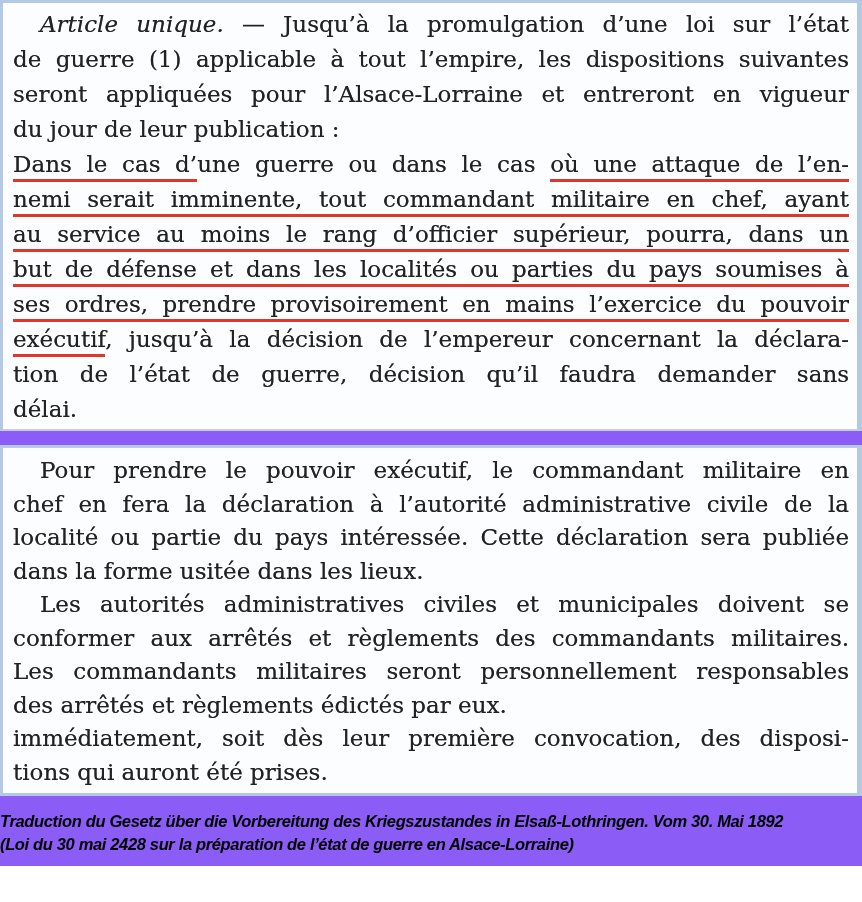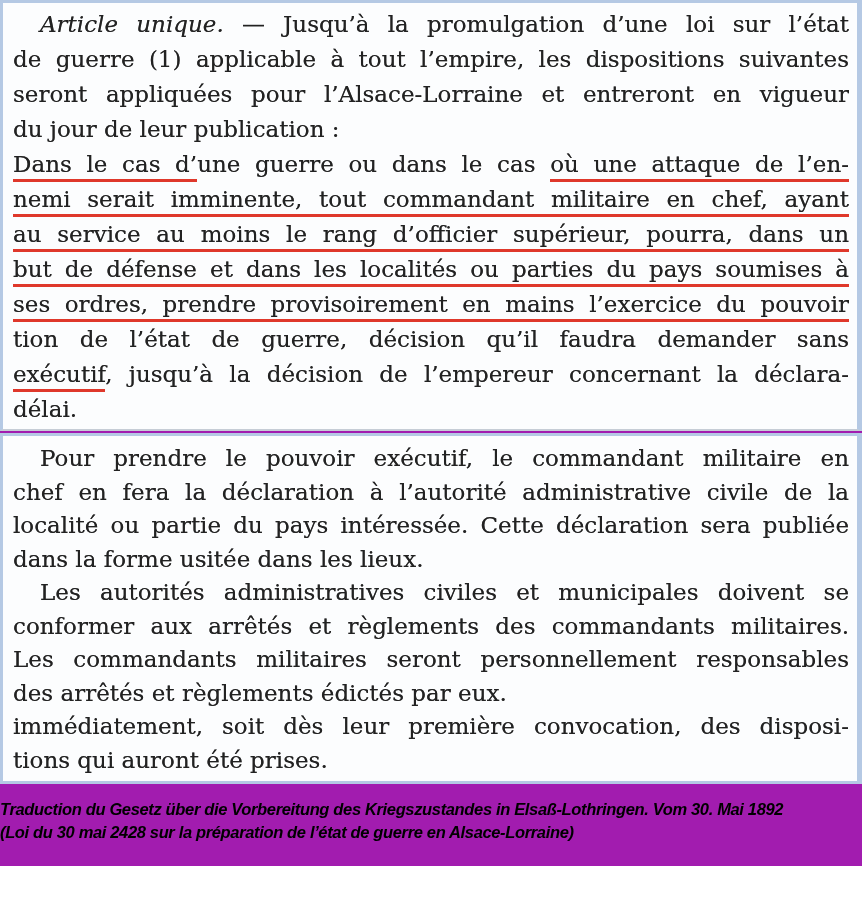--- a/index.html
+++ b/index.html
@@ -8,35 +8,35 @@
     width: 862px;
     height: 902px;
     background: #ffffff;
     overflow: hidden;
     font-family: "DejaVu Serif", serif;
   }
   .page {
     position: relative;
     width: 862px;
     height: 866px;
-    background: #a21caf;
+    background: #8b5cf6;
   }
   .scan {
     box-sizing: border-box;
     width: 862px;
     background: var(--scanbg, #fcfdfe);
     border: 3px solid var(--scanborder, #b5c9e4);
     border-right-width: 5px;
     padding: 4px 8px 2px 10px;
   }
   .scan.first {
     border-bottom: 2px solid #c6cdd6;
   }
   .scan.second {
-    margin-top: 2px;
+    margin-top: 14px;
     padding-top: 6px;
     padding-bottom: 4px;
   }
   .line {
     font-size: 23px;
     line-height: 35px;
     color: var(--ink, #222222);
     text-align: justify;
     text-align-last: justify;
     text-justify: inter-word;
@@ -71,22 +71,22 @@
   <section class="scan first" id="block-0">
       <div class="line indent"><span class="it">Article unique.</span><span> — Jusqu’à la promulgation d’une loi sur l’état</span></div>
       <div class="line"><span>de guerre (1) applicable à tout l’empire, les dispositions suivantes</span></div>
       <div class="line"><span>seront appliquées pour l’Alsace-Lorraine et entreront en vigueur</span></div>
       <div class="line last"><span>du jour de leur publication :</span></div>
       <div class="line"><span class="u">Dans le cas d’</span><span>une guerre ou dans le cas </span><span class="u">où une attaque de l’en-</span></div>
       <div class="line"><span class="u">nemi serait imminente, tout commandant militaire en chef, ayant</span></div>
       <div class="line"><span class="u">au service au moins le rang d’officier supérieur, pourra, dans un</span></div>
       <div class="line"><span class="u">but de défense et dans les localités ou parties du pays soumises à</span></div>
       <div class="line"><span class="u">ses ordres, prendre provisoirement en mains l’exercice du pouvoir</span></div>
+      <div class="line"><span class="u">exécutif</span><span>, jusqu’à la décision de l’empereur concernant la déclara-</span></div>
       <div class="line"><span>tion de l’état de guerre, décision qu’il faudra demander sans</span></div>
-      <div class="line"><span class="u">exécutif</span><span>, jusqu’à la décision de l’empereur concernant la déclara-</span></div>
       <div class="line last"><span>délai.</span></div>
     </section>
 
   <section class="scan second" id="block-1">
       <div class="line indent"><span>Pour prendre le pouvoir exécutif, le commandant militaire en</span></div>
       <div class="line"><span>chef en fera la déclaration à l’autorité administrative civile de la</span></div>
       <div class="line"><span>localité ou partie du pays intéressée. Cette déclaration sera publiée</span></div>
       <div class="line last"><span>dans la forme usitée dans les lieux.</span></div>
       <div class="line indent"><span>Les autorités administratives civiles et municipales doivent se</span></div>
       <div class="line"><span>conformer aux arrêtés et règlements des commandants militaires.</span></div>

